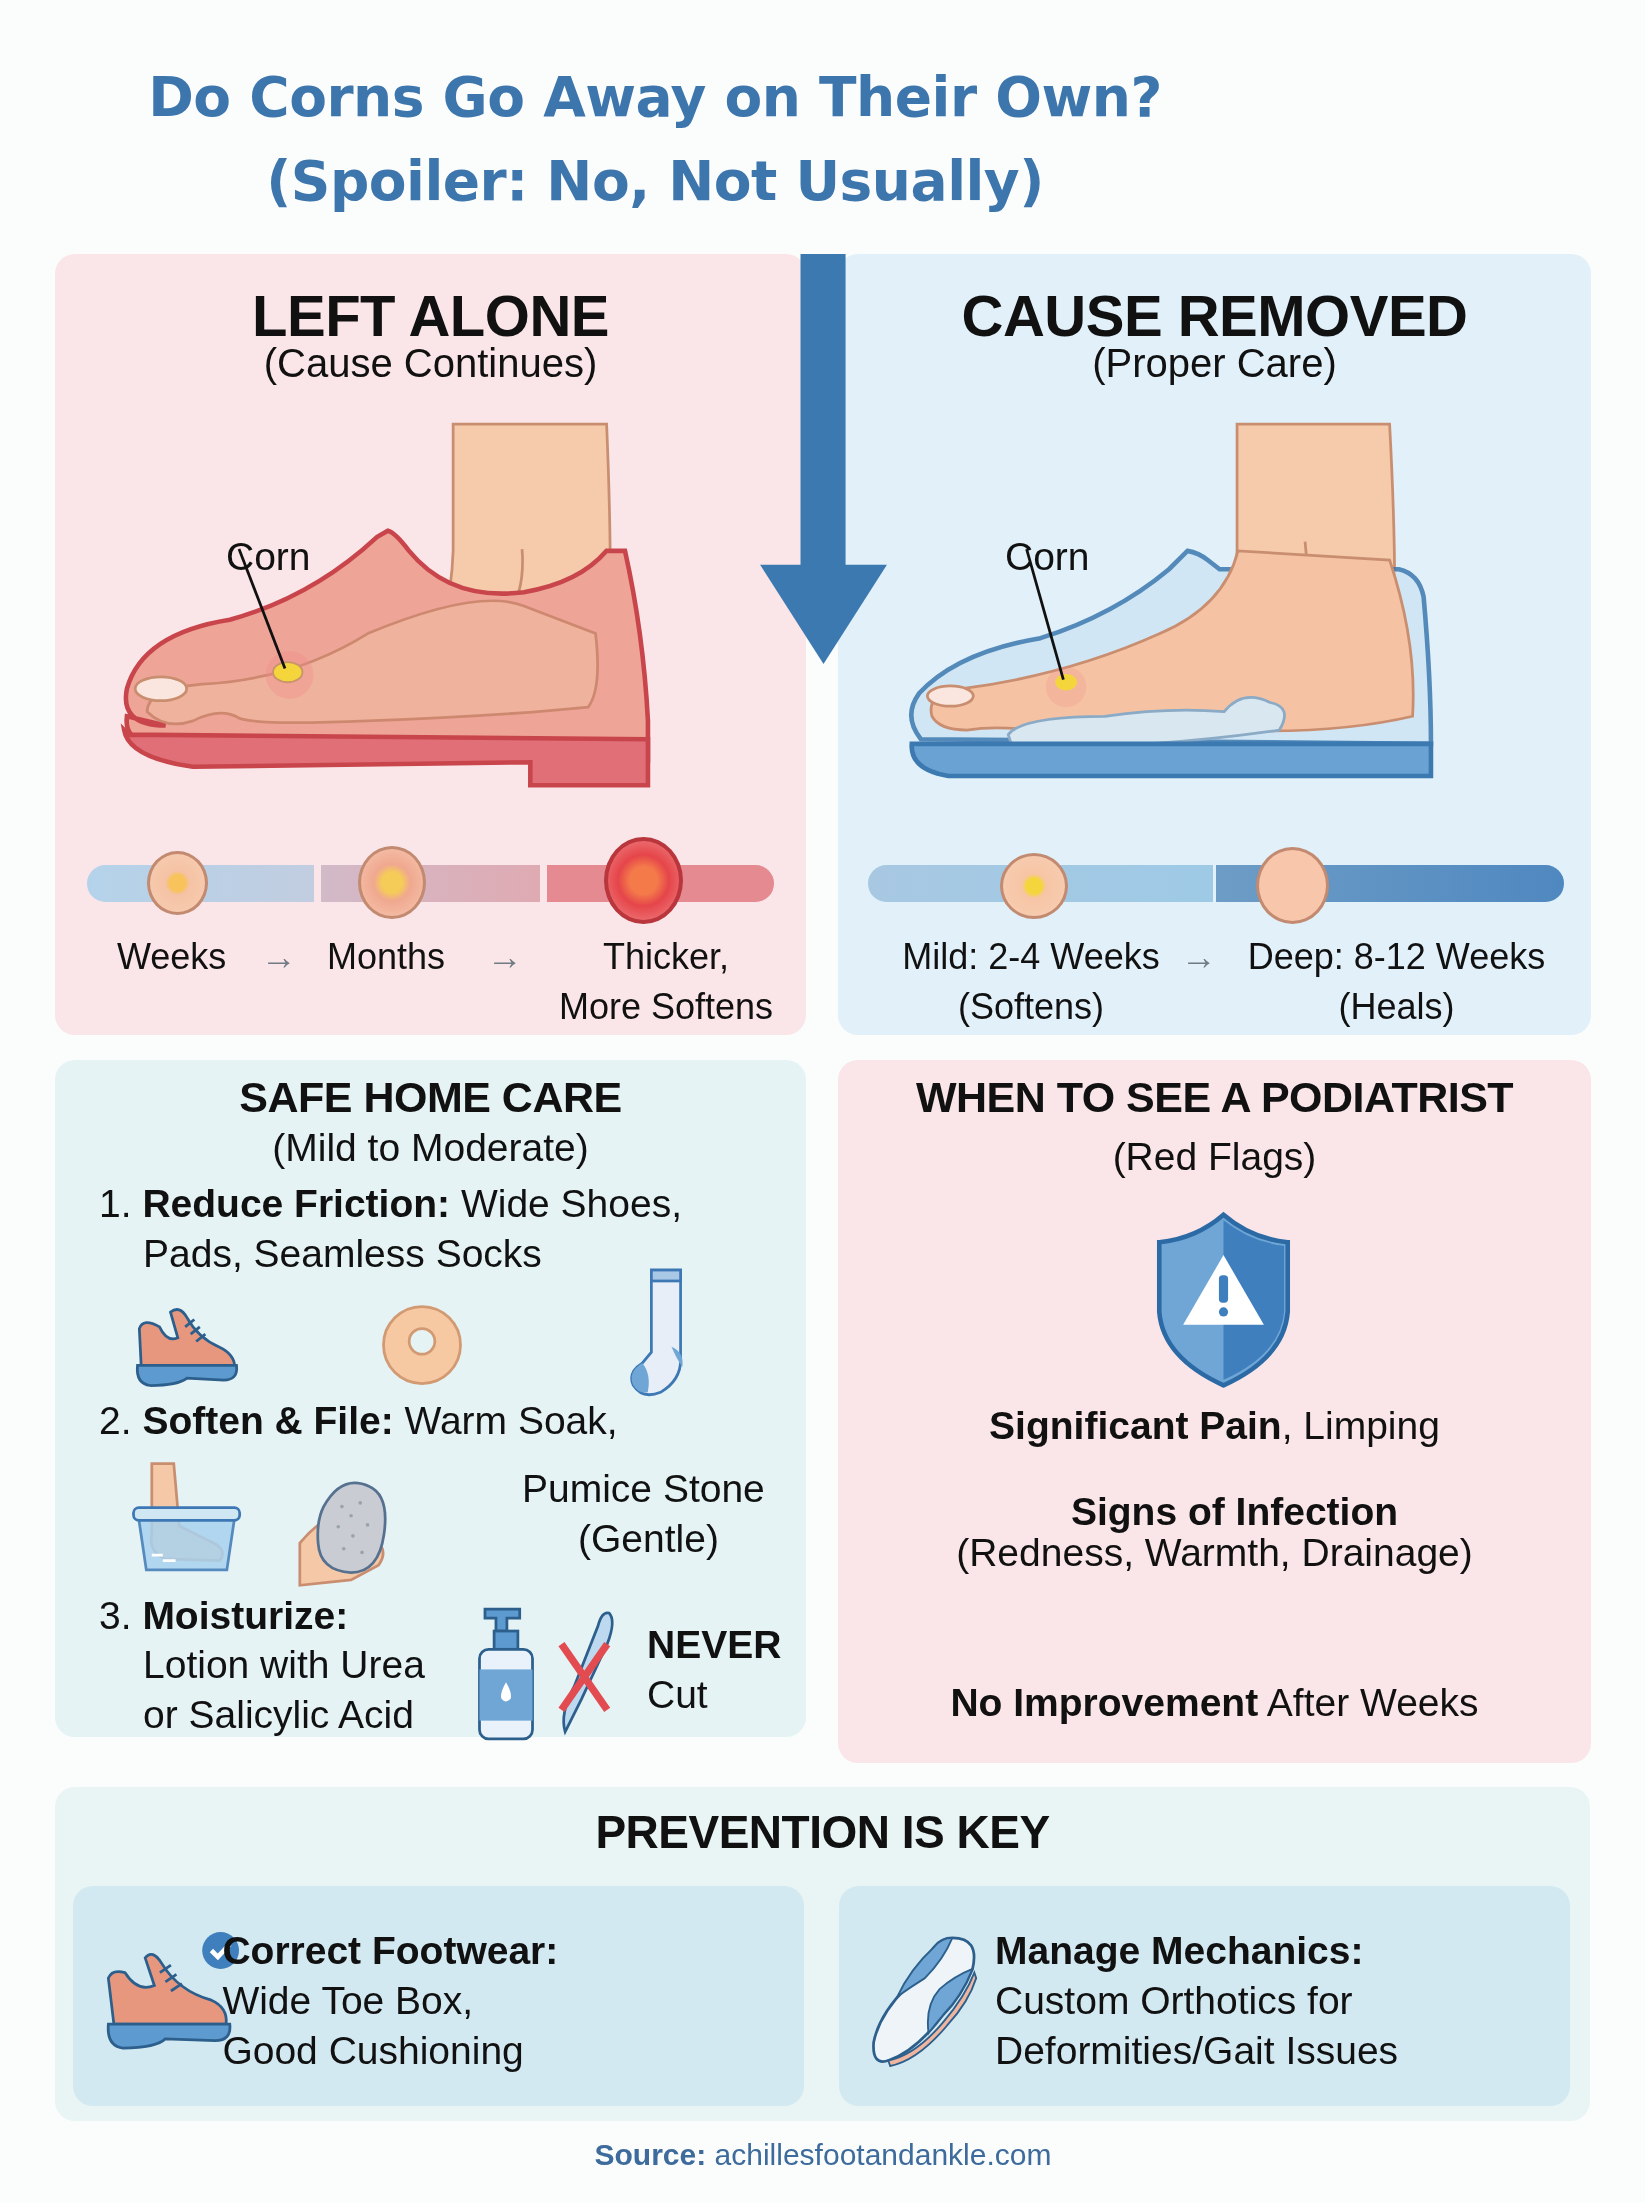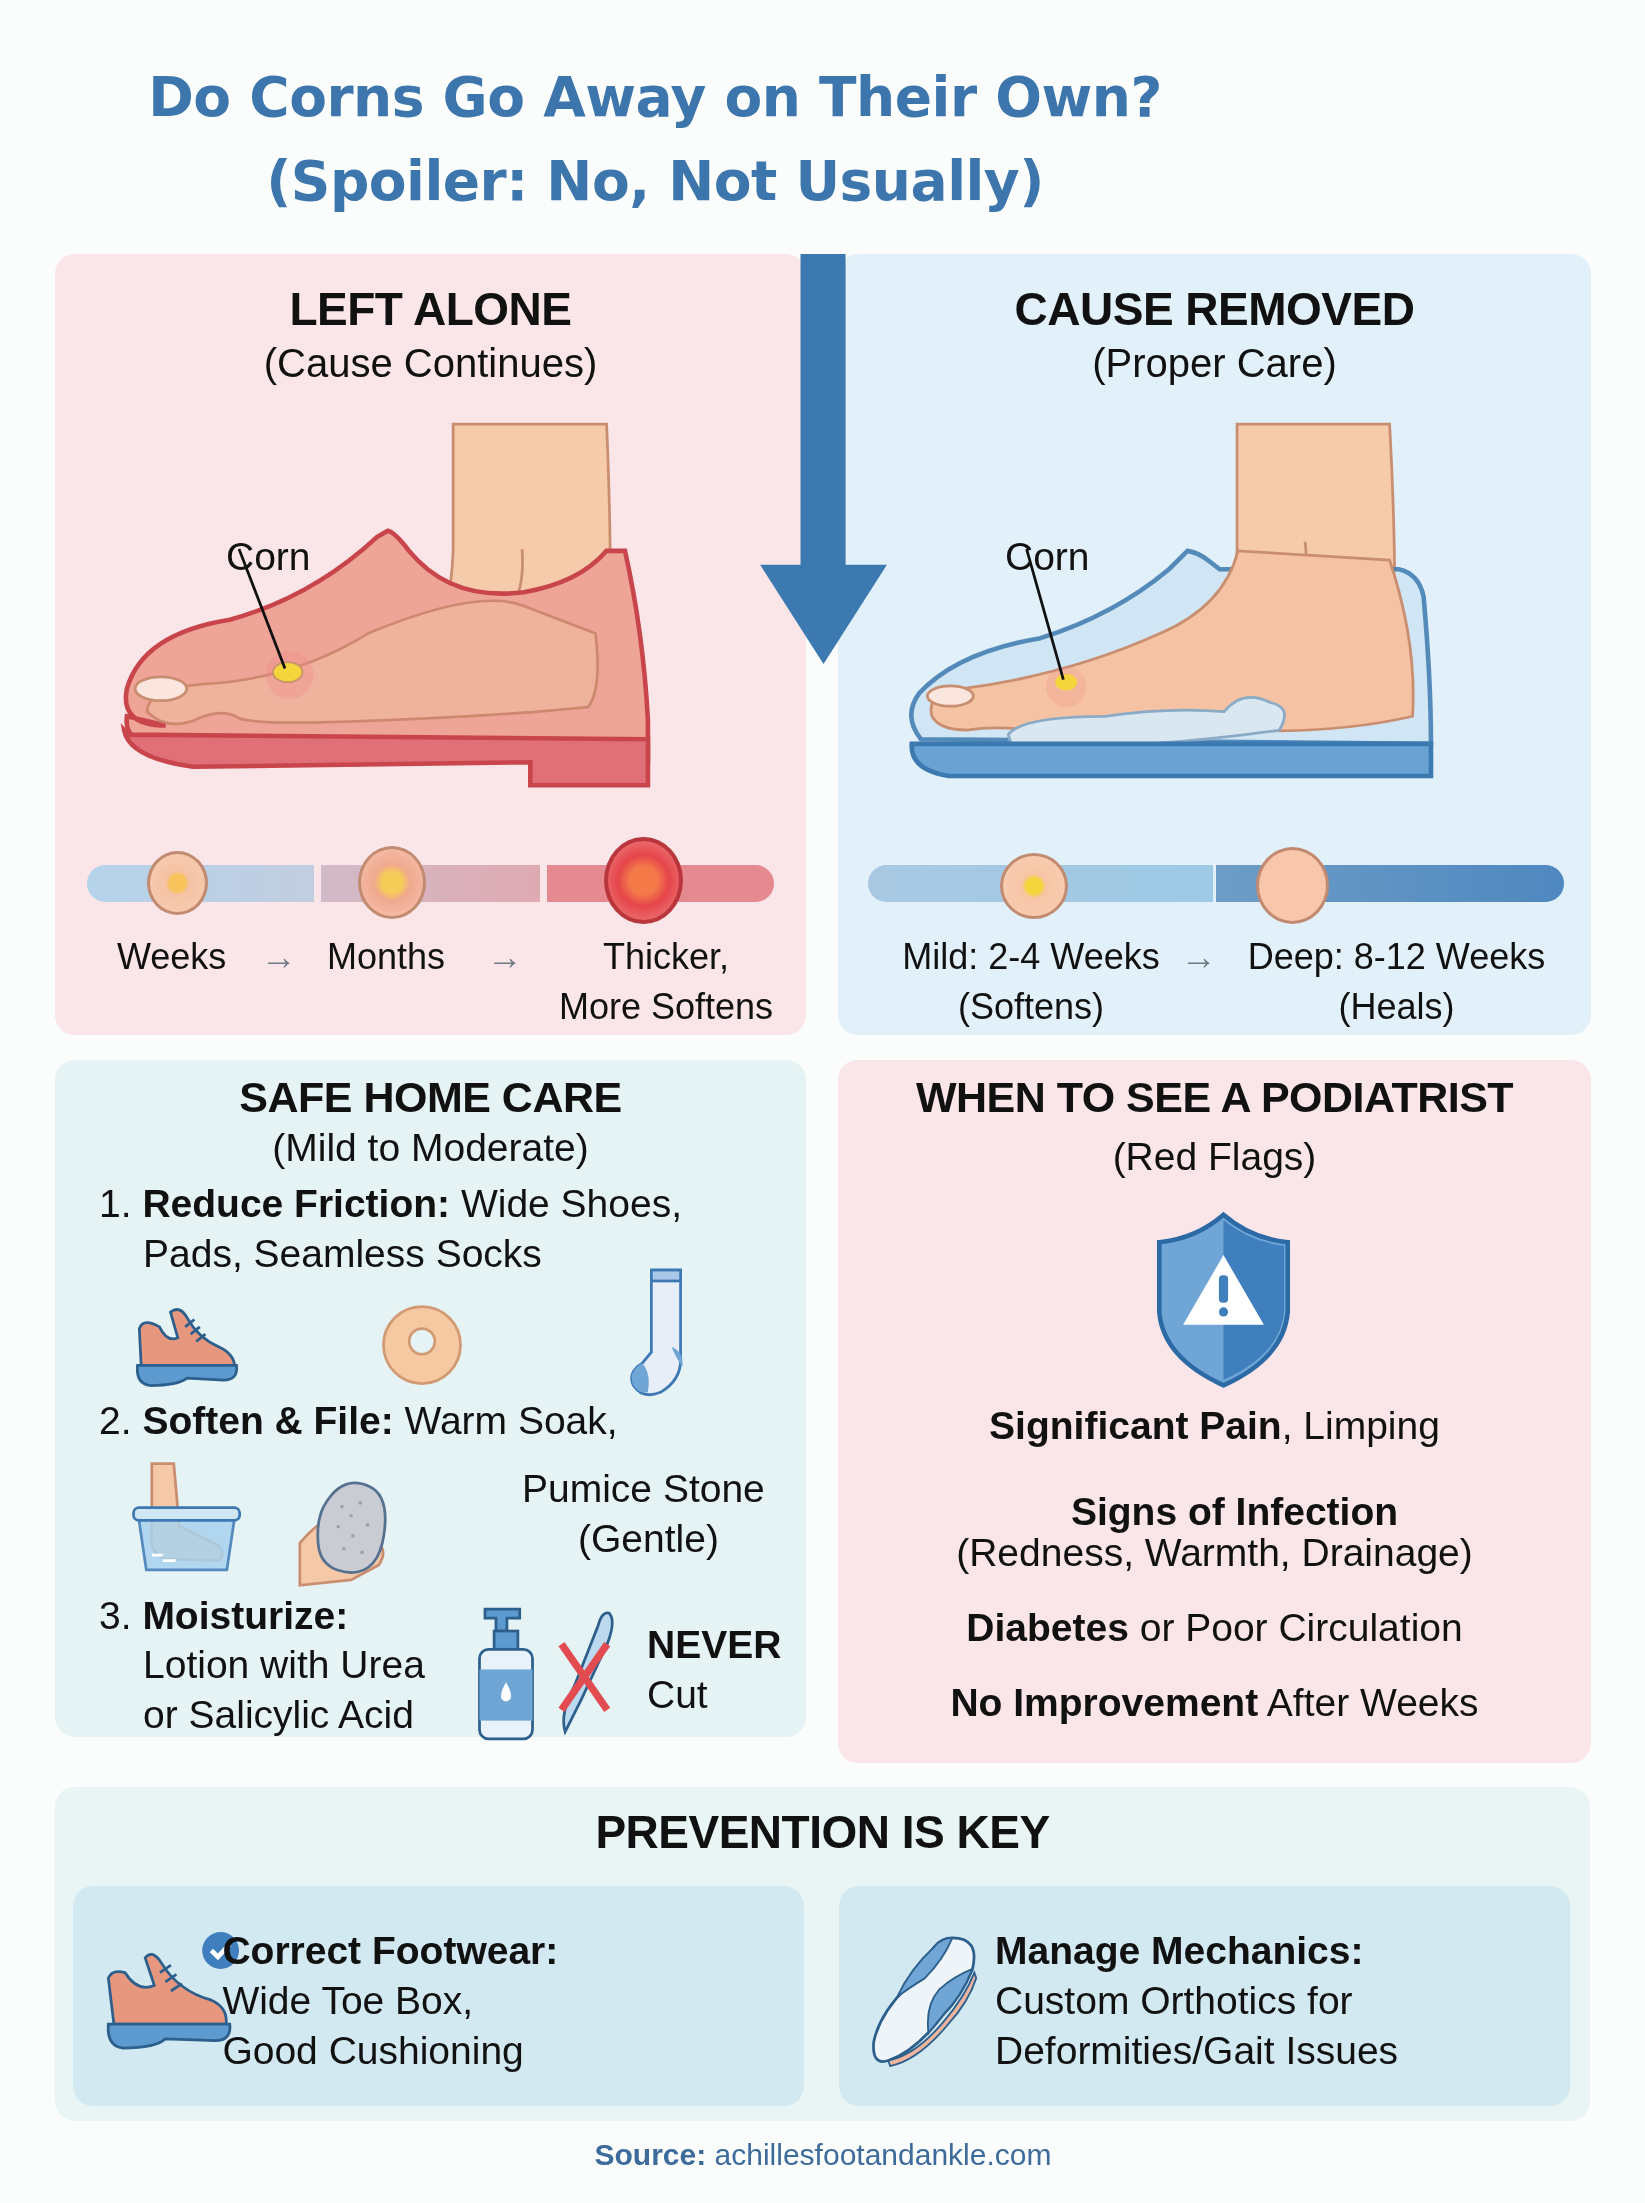--- a/index.html
+++ b/index.html
@@ -8,21 +8,21 @@
 
   .title { position: absolute; left: 0; top: 55px; width: 1310px; text-align: center;
     color: #3c76ad; font-family: "DejaVu Sans", sans-serif; font-weight: bold; font-size: 55px; line-height: 84px; letter-spacing: -0.5px; }
 
   .panel { position: absolute; border-radius: 20px; }
   .pink { background: #fae6e8; }
   .blue { background: #e1f0f9; }
   .mint { background: #e5f3f5; }
   .prev { background: #e8f5f4; }
 
-  .ph { position: absolute; left: 0; width: 100%; text-align: center; font-weight: bold; font-size: 46px; color: #111; letter-spacing: -0.5px; }
+  .ph { position: absolute; left: 0; width: 100%; text-align: center; font-weight: bold; font-size: 58px; color: #111; letter-spacing: -0.5px; }
   .ps { position: absolute; left: 0; width: 100%; text-align: center; font-size: 40px; color: #111; }
 
   .arrow { position: absolute; left: 760px; top: 254px; width: 127px; height: 410px; }
 
   .illus { position: absolute; }
   .corn-label { position: absolute; font-size: 39px; color: #111; }
 
   .timeline { position: absolute; height: 37px; border-radius: 18.4px; overflow: hidden; display: flex; }
   .seg { height: 100%; }
   .dot { position: absolute; border-radius: 50%; }
@@ -231,23 +231,20 @@
     <circle cx="80" cy="110" r="5" fill="#3f7fbe"></circle>
   </svg>
 
   <div class="flag" style="top:340px;">
     <span class="b">Significant Pain</span><span>, Limping</span>
   </div>
   <div class="flag" style="top:426px;padding-left:40px;">
     <span class="b">Signs of Infection</span>
   </div>
   <div class="flag" style="top:467px;">(Redness, Warmth, Drainage)</div>
-  <div class="flag" style="top:542px;">
-    <span class="b">Diabetes</span><span> or Poor Circulation</span>
-  </div>
   <div class="flag" style="top:617px;">
     <span class="b">No Improvement</span><span> After Weeks</span>
   </div>
 </div>
 
 <div class="panel prev" style="left:55px; top:1787px; width:1535px; height:334px;">
   <div class="ph" style="top:18.4px; font-size:46px;">PREVENTION IS KEY</div>
 
   <div class="card" style="left:18.4px; top:99px; width:731px; height:220px;">
     <svg class="illus" style="left:27.5px; top:46px;" width="138" height="129" viewBox="0 0 150 140">

